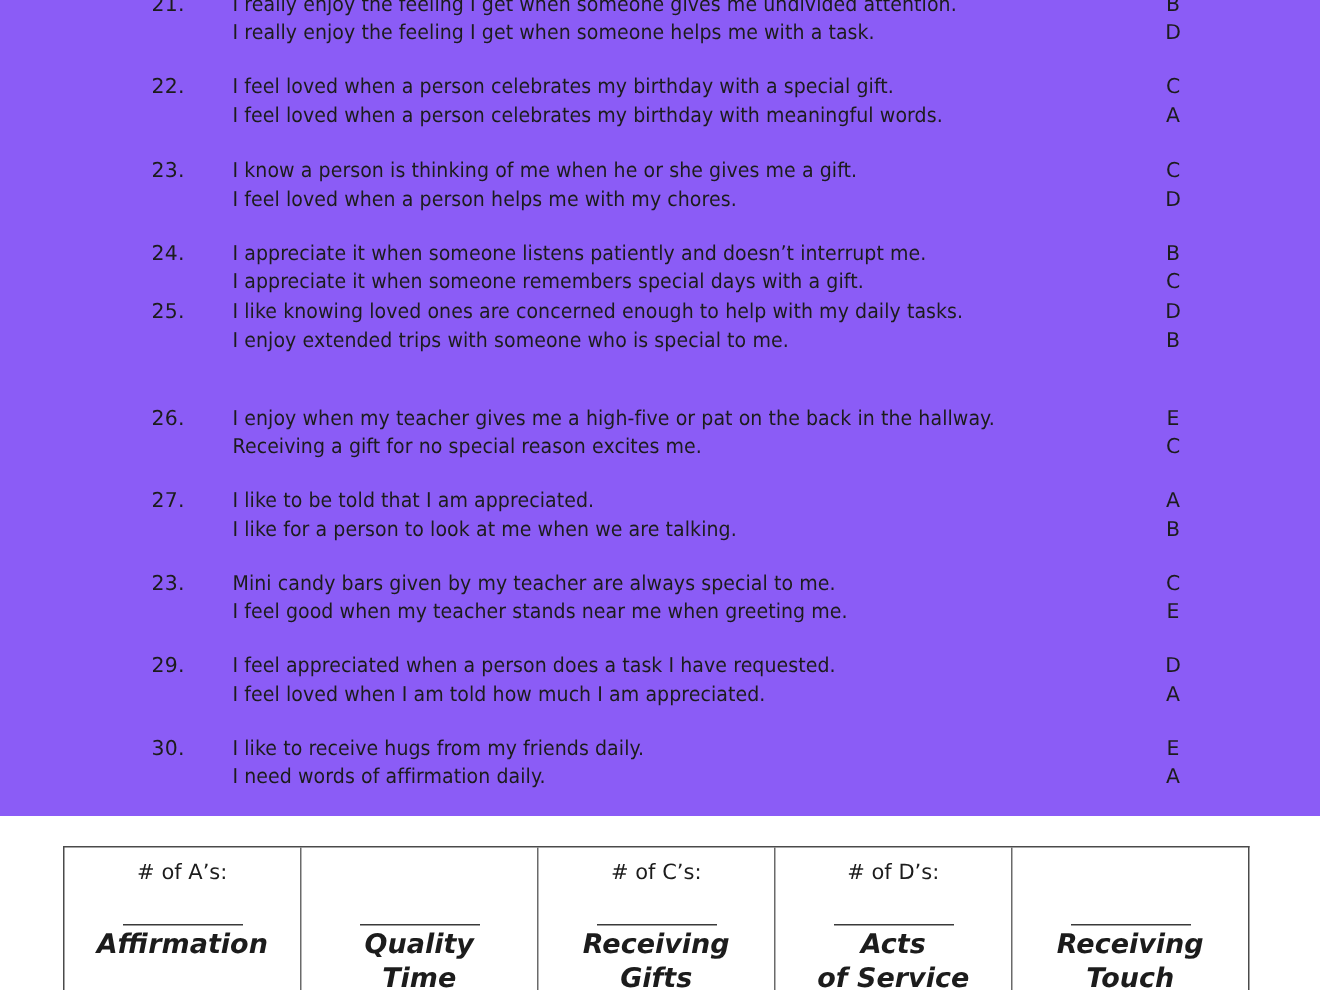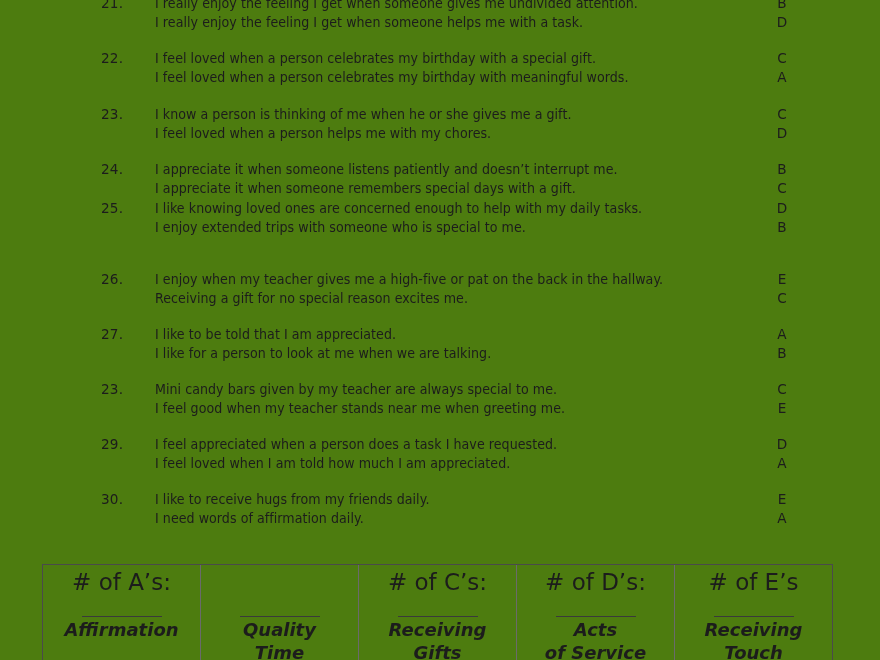--- a/index.html
+++ b/index.html
@@ -11,22 +11,22 @@
     width: 880px;
     height: 660px;
     overflow: hidden;
     position: relative;
     font-family: "DejaVu Sans", sans-serif;
     color: #1c1c1c;
   }
   .page {
     position: absolute;
     left: 0; top: 0;
-    width: 880px; height: 660px;
-    background: #4d7c0f;
+    width: 880px; height: 544px;
+    background: #8b5cf6;
   }
   .item {
     position: absolute;
     left: 0;
     width: 880px;
     height: 40px;
   }
   .item-num {
     position: absolute;
     left: 101px;
@@ -73,21 +73,21 @@
     flex: 1 1 0;
     border-right: 1px solid #6a6a6a;
     position: relative;
     text-align: center;
   }
   .cell:last-child { border-right: none; }
   .cell-count {
     position: absolute;
     left: 0; right: 0;
     top: 5px;
-    font-size: 23px;
+    font-size: 14px;
     line-height: 24px;
   }
   .blank {
     position: absolute;
     left: 50%;
     top: 51px;
     width: 80px;
     margin-left: -40px;
     border-top: 1px solid #3a3a3a;
   }
@@ -211,21 +211,20 @@
     </div>
     <div class="cell">
       <div class="cell-count"># of D’s:</div>
       <div class="blank"></div>
       <div class="cell-cat">
         <div>Acts</div>
         <div>of Service</div>
       </div>
     </div>
     <div class="cell">
-      <div class="cell-count"># of E’s</div>
       <div class="blank"></div>
       <div class="cell-cat">
         <div>Receiving</div>
         <div>Touch</div>
       </div>
     </div>
   </div>
 
 </div>
 

